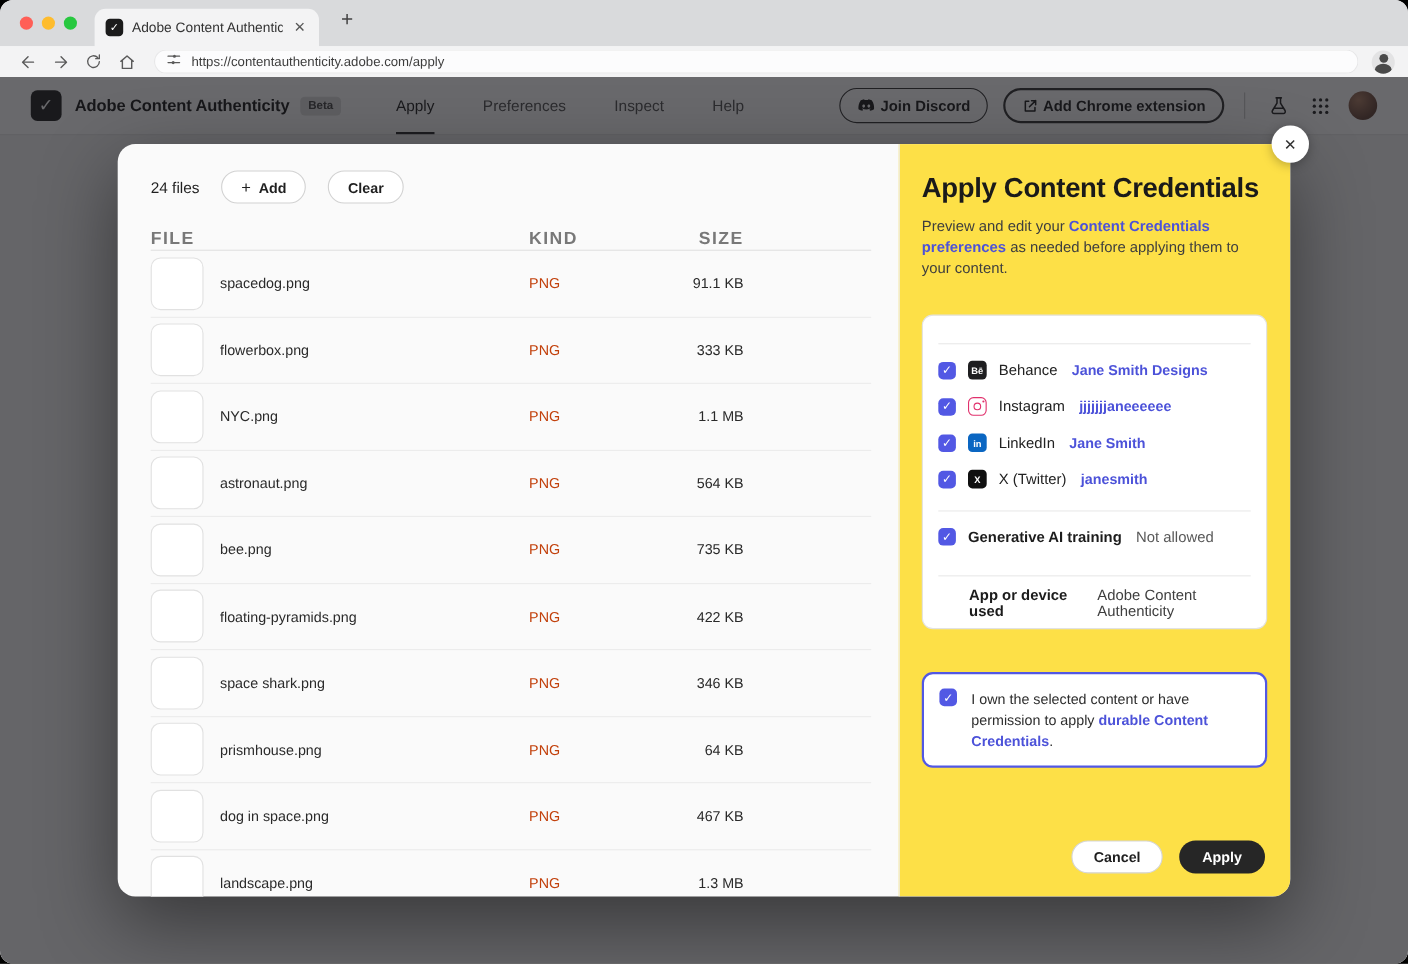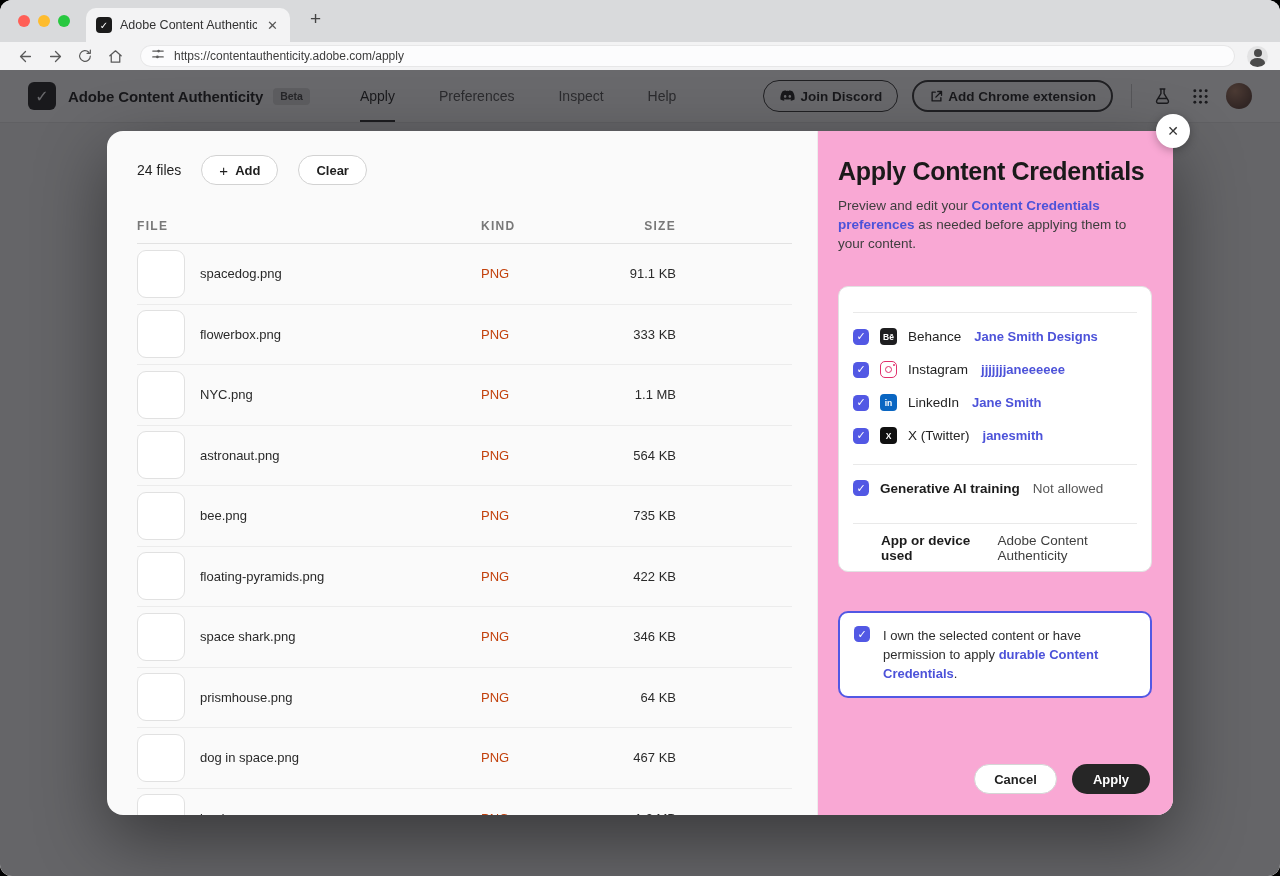--- a/index.html
+++ b/index.html
@@ -66,36 +66,36 @@
     display:flex; align-items:center; justify-content:center; font-size:14px; color:#333; cursor:pointer; }
 
   
   .file-panel { width:713px; padding:24px 25px 0 30px; }
   .files-toolbar { display:flex; align-items:center; gap:20px; }
   .file-count { font-size:14px; color:#1f1f1f; }
   .pill-btn { height:30px; border:1.5px solid #d2d2d2; background:#fff; border-radius:16px;
     padding:0 17px; font-size:13px; font-weight:700; color:#1f1f1f; display:flex;
     align-items:center; gap:7px; cursor:pointer; font-family:inherit; }
   .plus { font-size:15px; font-weight:400; }
-  .table-head { display:grid; grid-template-columns:344px 70px 125px 1fr; margin-top:34px;
-    padding-bottom:10px; border-bottom:1px solid #e2e2e2; font-size:12px; font-weight:700;
+  .table-head { display:grid; grid-template-columns:344px 70px 125px 1fr; margin-top:24px;
+    border-bottom:1px solid #e2e2e2; font-size:16px; font-weight:700;
     letter-spacing:1.3px; color:#787878; }
   .th-size { text-align:right; }
   .file-row { display:grid; grid-template-columns:344px 70px 125px 1fr; align-items:center;
     height:60.5px; border-bottom:1px solid #ececec; cursor:default; }
   .file-cell { display:flex; align-items:center; gap:15px; }
   .thumb-frame { width:48px; height:48px; border:1px solid #e1e1e1; border-radius:9px;
     background:#fff; padding:3px; flex:none; }
   .thumb { width:100%; height:100%; border-radius:6px; }
   .file-name { font-size:13px; color:#2a2a2a; }
   .file-kind { font-size:13px; color:#c2410c; }
   .file-size { font-size:13px; color:#2a2a2a; text-align:right; }
 
   
-  .detail-panel { flex:1; background:#f9a8d4; border-left:1px solid #ededed; padding:26px 21px 0 20px; position:relative; }
+  .detail-panel { flex:1; background:#fde047; border-left:1px solid #ededed; padding:26px 21px 0 20px; position:relative; }
   .panel-title { font-size:25px; font-weight:700; color:#1a1a1a; letter-spacing:-.3px; }
   .panel-desc { margin-top:10px; font-size:13.5px; line-height:19px; color:#3e3e3e; width:314px; }
   .tlink { color:#4c52d9; font-weight:700; cursor:pointer; }
   .cc-card { margin-top:33px; border:1px solid #e2e2e2; border-radius:10px; background:#fff; padding:13px 14px 0; }
   .cc-head { display:flex; align-items:flex-start; }
   .cc-title { font-size:17px; font-weight:700; color:#1b1b1b; margin-top:4px; }
   .preview-btn { margin-left:auto; height:30px; border:1px solid #d6d6d6; border-radius:16px;
     background:#fff; padding:0 16px; font-size:13px; font-weight:700; color:#1f1f1f; cursor:pointer; font-family:inherit;}
   .cc-issued { font-size:12.5px; color:#6e6e6e; margin-top:5px; }
   .cc-div { height:1px; background:#e9e9e9; margin-top:12px; }

